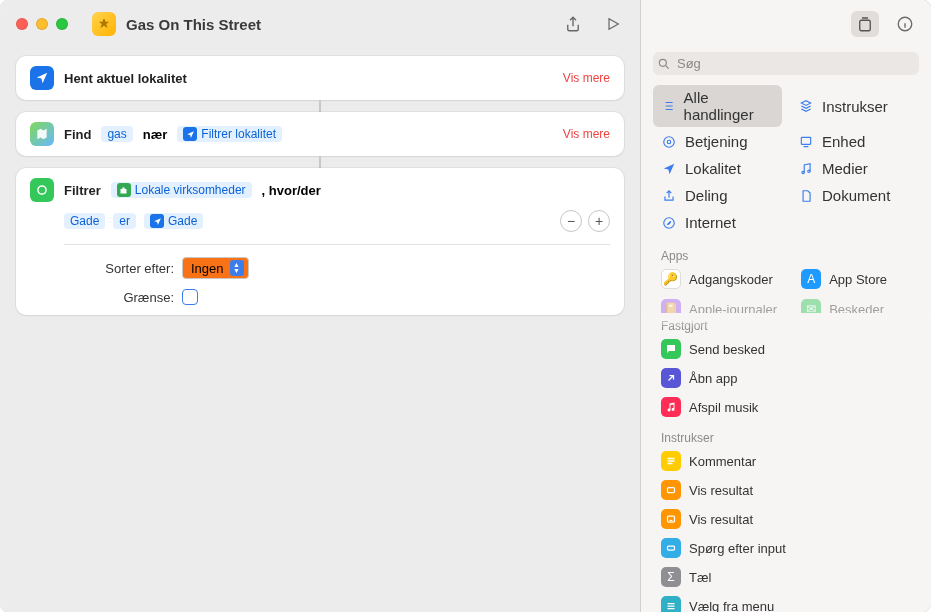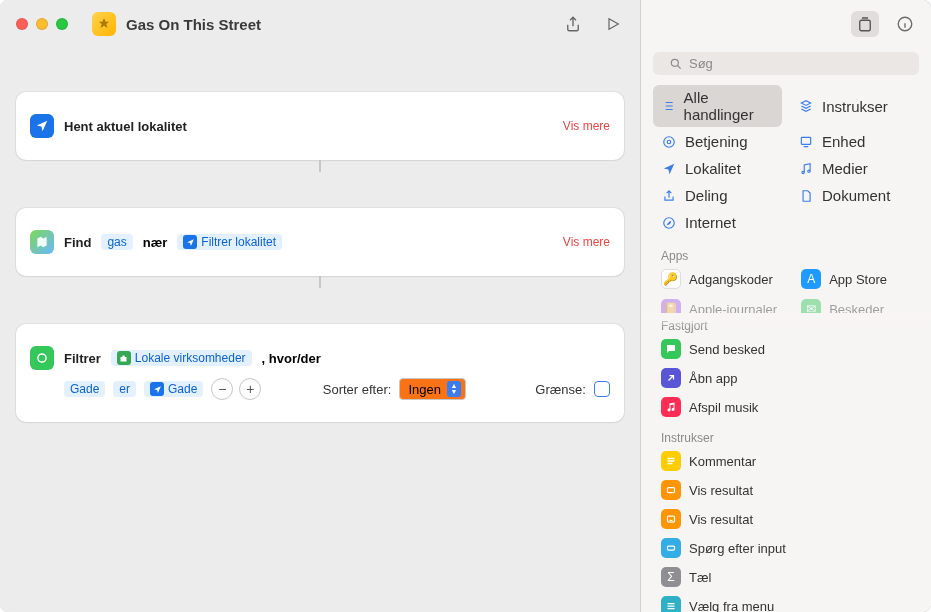--- a/index.html
+++ b/index.html
@@ -10,43 +10,43 @@
 .traffic { display: flex; gap: 8px; margin-right: 14px; }
 .dot { width: 12px; height: 12px; border-radius: 50%; }
 .dot.red { background: #ff5f57; border: 0.5px solid rgba(0,0,0,0.1); }
 .dot.yellow { background: #febc2e; border: 0.5px solid rgba(0,0,0,0.1); }
 .dot.green { background: #28c840; border: 0.5px solid rgba(0,0,0,0.1); }
 .app-icon { width: 24px; height: 24px; border-radius: 6px; background: linear-gradient(135deg,#ffd34d,#ffb300); display: flex; align-items: center; justify-content: center; color: #fff; font-size: 14px; font-weight: bold; }
 .title { font-size: 15px; font-weight: 600; color: #3a3a3a; }
 .titlebar-right { margin-left: auto; display: flex; gap: 18px; align-items: center; }
 .tb-btn { width: 22px; height: 22px; display: flex; align-items: center; justify-content: center; color: #666; cursor: pointer; }
 .canvas { flex: 1; padding: 8px 16px 16px 16px; display: flex; flex-direction: column; gap: 0; overflow: auto; }
-.action-card { background: #fff; border-radius: 10px; box-shadow: 0 0 0 1px rgba(0,0,0,0.05), 0 1px 2px rgba(0,0,0,0.05); padding: 22px 14px; font-size: 13px; margin-top: 36px; }
+.action-card { background: #fff; border-radius: 10px; box-shadow: 0 0 0 1px rgba(0,0,0,0.05), 0 1px 2px rgba(0,0,0,0.05); padding: 10px 14px; font-size: 13px; }
 .connector { width: 2px; height: 12px; background: #c7c7c7; margin: 0 auto; }
 .action-head { display: flex; align-items: center; gap: 10px; }
 .action-icon { width: 24px; height: 24px; border-radius: 6px; display: flex; align-items: center; justify-content: center; flex-shrink: 0; }
 .action-title { font-weight: 600; color: #222; }
 .show-more { margin-left: auto; color: #ef4444; font-size: 12px; cursor: pointer; }
 .token { display: inline-flex; align-items: center; gap: 4px; background: #e3f0ff; color: #0a63d6; border-radius: 4px; padding: 1px 6px; font-size: 12px; font-weight: 500; }
 .token-badge { width: 14px; height: 14px; border-radius: 3px; background: #1a73e8; display: inline-flex; align-items: center; justify-content: center; color: #fff; font-size: 9px; }
 .token-badge.green { background: #34a853; }
-.filter-body { padding-left: 34px; display: flex; flex-direction: row; gap: 10px; margin-top: 8px; }
+.filter-body { padding-left: 34px; display: flex; flex-direction: column; gap: 10px; margin-top: 8px; }
 .filter-row { display: flex; align-items: center; gap: 8px; }
 .row-controls { margin-left: auto; display: flex; gap: 6px; }
 .circle-btn { width: 22px; height: 22px; border-radius: 11px; border: 1px solid #c7c7c7; background: #fff; display: flex; align-items: center; justify-content: center; font-size: 14px; color: #555; cursor: pointer; }
 .hr { height: 1px; background: #e3e3e3; margin: 2px 0; }
 .label-col { text-align: right; width: 110px; color: #333; font-size: 13px; }
 .select { display: inline-flex; align-items: center; border: 1px solid #c7c7c7; border-radius: 4px; padding: 2px 4px 2px 8px; font-size: 13px; background: #f97316; gap: 6px; }
 .select-arrows { width: 14px; height: 16px; background: #3b7ded; border-radius: 3px; display: flex; flex-direction: column; align-items: center; justify-content: center; color: #fff; font-size: 7px; line-height: 6px; }
 .checkbox { width: 16px; height: 16px; border: 1.5px solid #3b7ded; border-radius: 4px; background: #fff; }
 .sidebar { width: 290px; background: #f7f5f4; display: flex; flex-direction: column; }
 .sb-top { height: 48px; display: flex; align-items: center; justify-content: center; gap: 12px; padding: 0 12px; }
 .sb-btn { width: 28px; height: 26px; display: flex; align-items: center; justify-content: center; color: #6b6b6b; cursor: pointer; border-radius: 6px; }
 .sb-btn.active { background: #e0ddda; }
-.sb-search { margin: 4px 12px 10px 12px; display: flex; align-items: center; gap: 6px; background: #eae7e4; border-radius: 6px; padding: 4px 16px; color: #8b8b8b; font-size: 13px; }
+.sb-search { margin: 4px 12px 10px 12px; display: flex; align-items: center; gap: 6px; background: #eae7e4; border-radius: 6px; padding: 4px 4px; color: #8b8b8b; font-size: 13px; }
 .sb-categories { display: grid; grid-template-columns: 1fr 1fr; gap: 2px 8px; padding: 0 12px 8px 12px; }
 .cat-item { display: flex; align-items: center; gap: 8px; padding: 4px 8px; border-radius: 6px; font-size: 15px; color: #333; cursor: pointer; }
 .cat-item.selected { background: #d9d6d3; }
 .cat-icon { width: 16px; height: 16px; display: flex; align-items: center; justify-content: center; font-size: 14px; }
 .sb-section-label { padding: 6px 20px 2px 20px; font-size: 12px; color: #8a8a8a; font-weight: 500; }
 .sb-list { padding: 0 12px 4px 12px; display: flex; flex-direction: column; gap: 1px; }
 .sb-list.apps { display: grid; grid-template-columns: 1fr 1fr; gap: 2px 8px; }
 .list-item { display: flex; align-items: center; gap: 8px; padding: 4px 8px; border-radius: 6px; font-size: 13px; color: #333; cursor: pointer; }
 .list-item.faded { opacity: 0.45; }
 .app-badge { width: 20px; height: 20px; border-radius: 5px; display: flex; align-items: center; justify-content: center; font-size: 12px; color: #fff; flex-shrink: 0; }

